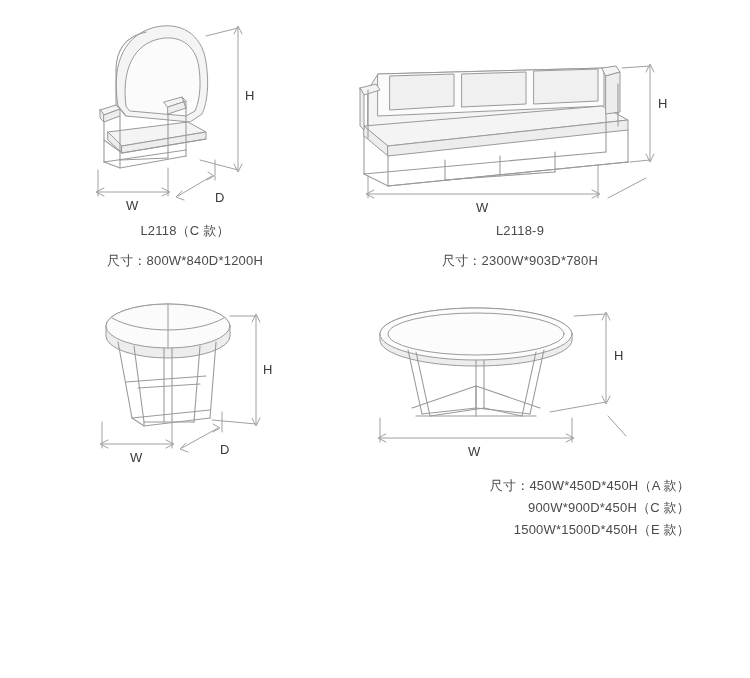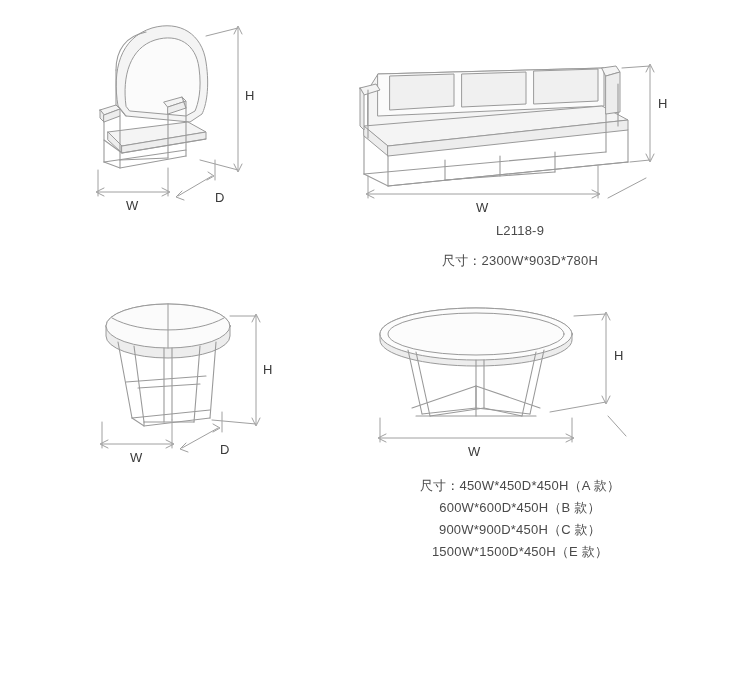--- a/index.html
+++ b/index.html
@@ -42,20 +42,21 @@
   }
   .caption .title {
     display: block;
     margin-bottom: 8px;
   }
   .caption .dim {
     display: block;
   }
   .dims-multi .dim {
     line-height: 22px;
+    text-align: right;
   }
   .dim-label {
     font-size: 13px;
     fill: #3a3a3a;
     font-family: "Liberation Sans", sans-serif;
   }
   
   #cell-chair   { left: 60px;  top: 10px;  width: 250px; }
   #cell-sofa    { left: 350px; top: 10px;  width: 340px; }
   #cell-stool   { left: 60px;  top: 290px; width: 250px; }
@@ -123,20 +124,24 @@
 
           <path d="M38 160 L38 186"></path>
           <path d="M108 158 L108 186"></path>
           <path d="M155 150 L155 170"></path>
         </g>
         <text class="dim-label" x="185" y="90">H</text>
         <text class="dim-label" x="66" y="200">W</text>
         <text class="dim-label" x="155" y="192">D</text>
       </svg>
     </div>
+    <div class="caption">
+      <span class="title">L2118（C 款）</span>
+      <span class="dim">尺寸：800W*840D*1200H</span>
+    </div>
   </div>
 
   <div class="cell" id="cell-sofa">
     <div class="fig" style="height:210px;">
       <svg viewBox="0 0 340 210" xmlns="http://www.w3.org/2000/svg">
         <g fill="#f4f4f4" stroke="#9a9a9a" stroke-width="1" stroke-linejoin="round" stroke-linecap="round">
 
           <path d="M18 80 L28 64 L254 58 L268 74 L268 116 L18 128 Z"></path>
           <path d="M28 64 L254 58 L254 96 L28 106 Z" fill="#fbfbfb"></path>
 
@@ -291,19 +296,18 @@
           <path d="M216 144 L224 148 L216 152"></path>
           <path d="M30 128 L30 152"></path>
           <path d="M222 128 L222 152"></path>
         </g>
         <text class="dim-label" x="264" y="70">H</text>
         <text class="dim-label" x="118" y="166">W</text>
       </svg>
     </div>
     <div class="caption dims-multi">
       <span class="dim">尺寸：450W*450D*450H（A 款）</span>
-      <span class="dim">600W*600D*450H（B 款）</span>
       <span class="dim">900W*900D*450H（C 款）</span>
       <span class="dim">1500W*1500D*450H（E 款）</span>
     </div>
   </div>
 
 </div>
 
 </body></html>

